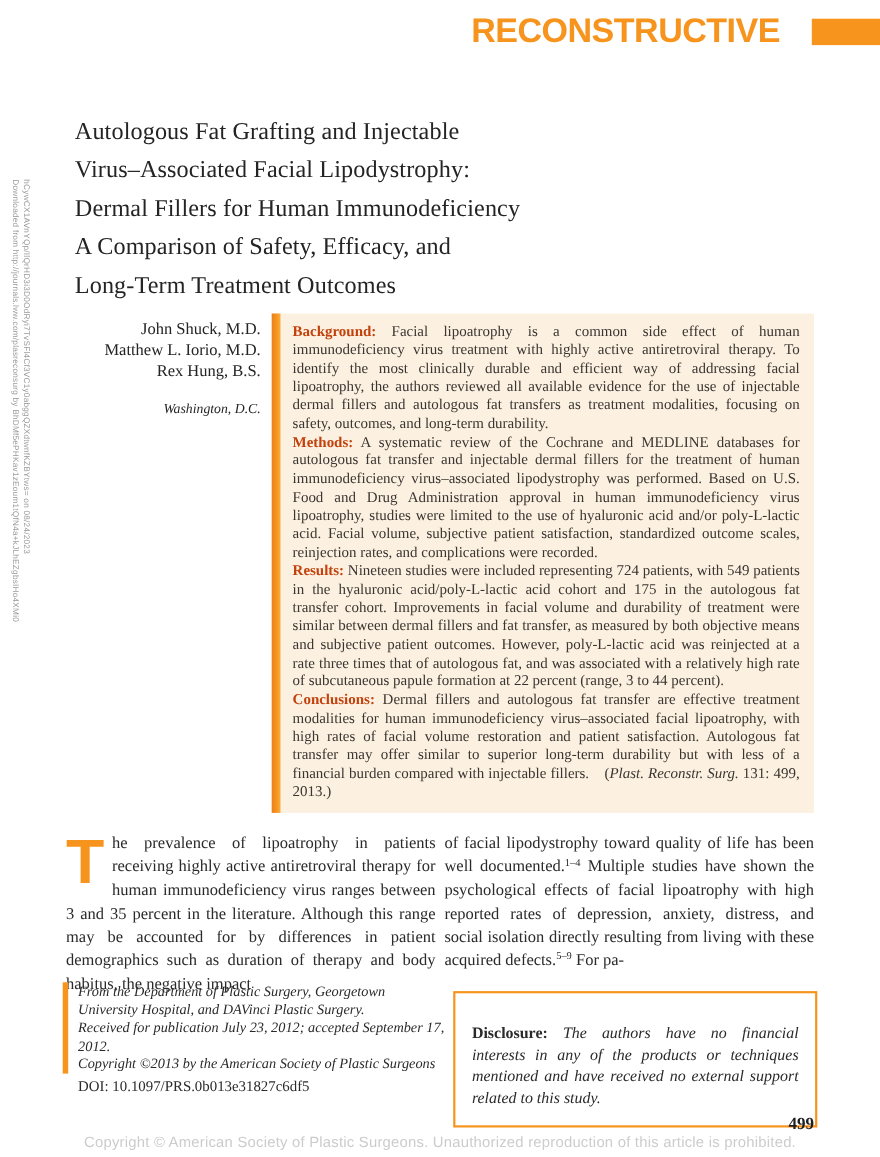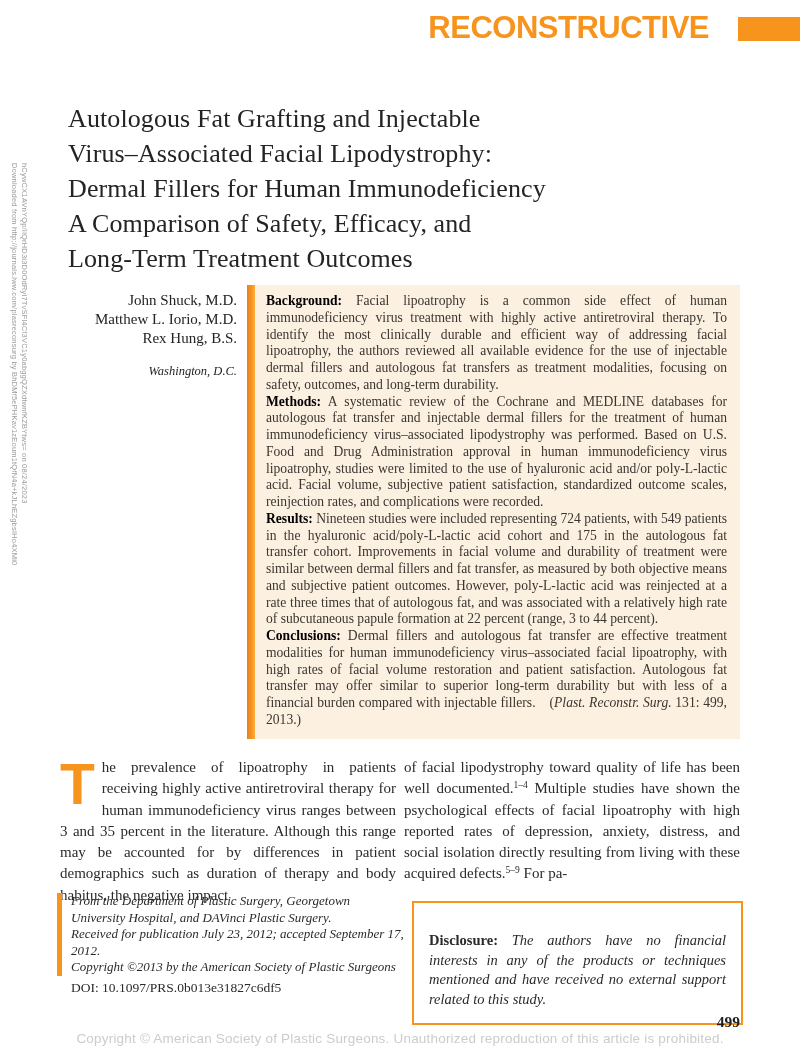--- a/index.html
+++ b/index.html
@@ -54,21 +54,21 @@
     background: #F7941D;
     margin-left: 5px;
     margin-bottom: 3px;
   }
 
   
   .title {
     position: absolute;
     left: 68px;
     top: 101px;
-    font-size: 26px;
+    font-size: 22px;
     line-height: 35px;
     color: #242424;
     letter-spacing: 0.1px;
   }
 
   
   .authors {
     position: absolute;
     left: 60px;
     top: 291px;
@@ -98,21 +98,21 @@
     flex: 0 0 8px;
     background: linear-gradient(to right, #E8811E 0%, #F7941D 55%, #FBAE3F 100%);
   }
   .abstract-content {
     padding: 8px 13px 10px 11px;
     font-size: 13.6px;
     line-height: 16.75px;
     text-align: justify;
     color: #3a3530;
   }
-  .abstract-content p b { color: #000000; }
+  .abstract-content p b { color: #c2410c; }
   .cite { white-space: normal; }
   .cite-space { display: inline-block; width: 14px; }
 
   
   .column {
     position: absolute;
     top: 757px;
     width: 336px;
     font-size: 15px;
     line-height: 21.3px;

